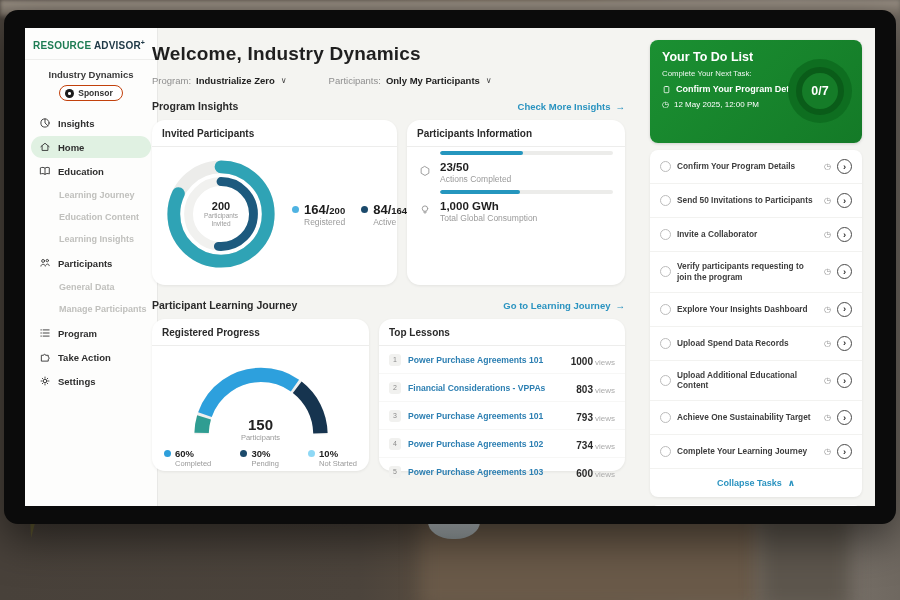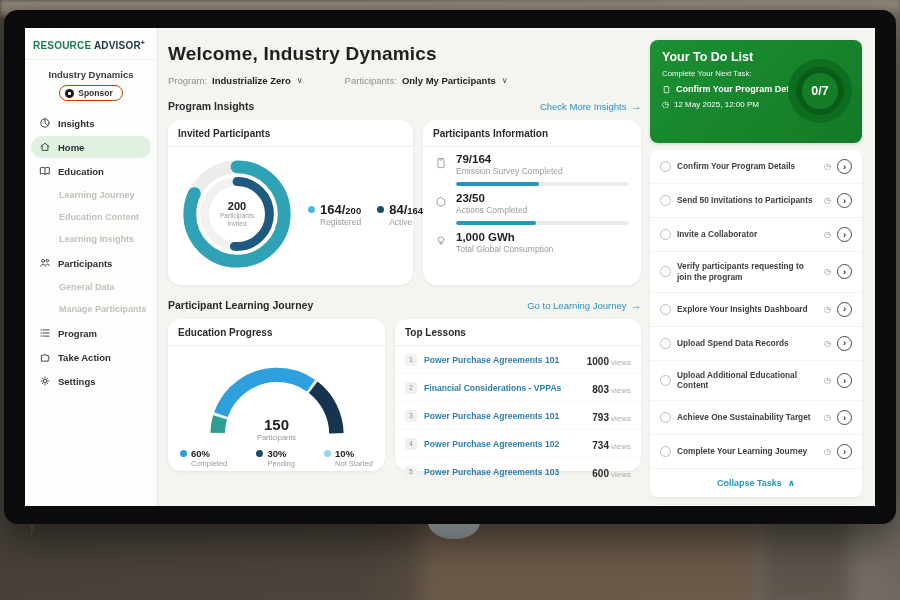--- a/index.html
+++ b/index.html
@@ -27,30 +27,30 @@
            font-size:8.5px; font-weight:bold; color:#333; display:flex; align-items:center; gap:4px; background:#fff; }
   .bdot { width:9px; height:9px; border-radius:50%; background:radial-gradient(circle,#fff 0 1.2px,#1c1c1c 1.8px); }
   .nav { margin-top:11px; }
   .nav-item { display:flex; align-items:center; gap:7px; padding:5px 8px; margin:2px 6px; font-size:9.5px;
               font-weight:bold; color:#2e2e2e; border-radius:12px; cursor:pointer; }
   .nav-item.active { background:#e0f1e2; }
   .nav-item svg { width:12px; height:12px; stroke:#3c3c3c; fill:none; stroke-width:1.1; stroke-linecap:round; stroke-linejoin:round; flex-shrink:0; }
   .nav-sub { padding:6px 8px 6px 34px; font-size:9px; color:#c0c0bd; font-weight:bold; cursor:pointer; }
 
   
-  .main { position:absolute; left:143px; top:0; width:473px; height:100%; }
+  .main { position:absolute; left:127px; top:0; width:473px; height:100%; }
   .title { margin-top:15px; font-size:19px; font-weight:bold; color:#1f1f1f; letter-spacing:.2px; }
   .filters { display:flex; gap:42px; margin-top:10px; font-size:9.5px; align-items:center; }
   .fgroup { display:flex; align-items:center; cursor:pointer; }
   .flabel { color:#8f8f8f; }
   .fvalue { font-weight:bold; color:#222; margin-left:5px; }
   .chev { font-size:8px; margin-left:6px; color:#444; }
   .sec-row { display:flex; justify-content:space-between; align-items:center; margin-top:14px; }
   .sec-title { font-size:10.5px; font-weight:bold; color:#2a2a2a; }
-  .sec-link { font-size:9.5px; font-weight:normal; color:#2a93c0; display:flex; gap:5px; align-items:center; cursor:pointer; }
+  .sec-link { font-size:9.5px; font-weight:bold; color:#2a93c0; display:flex; gap:5px; align-items:center; cursor:pointer; }
   .cards-row { display:flex; gap:10px; margin-top:8px; }
   .card { background:#fff; border-radius:13px; box-shadow:0 1px 3px rgba(0,0,0,.07); }
   .card-h { padding:8px 10px 7px; font-size:10px; font-weight:bold; color:#2a2a2a; border-bottom:1px solid #ededec; }
 
   
   .card-invited { width:245px; height:165px; }
   .invited-body { display:flex; align-items:center; padding:6px 8px; }
   .donut-wrap { position:relative; width:122px; height:122px; }
   .donut-center { position:absolute; inset:0; display:flex; flex-direction:column; align-items:center; justify-content:center; text-align:center; }
   .donut-center .v { font-size:11px; font-weight:bold; color:#222; }
@@ -253,32 +253,20 @@
                   <span class="dot" style="background: rgb(27, 74, 107);"></span>
                   <div class="leg-val"><span>84/</span><small>164</small></div>
                   <div class="leg-lab">Active</div>
                 </div>
               </div>
             </div>
           </div>
 
           <div class="card card-info">
             <div class="card-h">Participants Information</div>
-            <div class="info-row">
-              <span class="info-ic">
-                <svg viewBox="0 0 14 14">
-                    <rect x="3.4" y="1.8" width="7.2" height="10.6" rx="1.2"></rect>
-                    <path d="M5.8 3.4h2.4"></path>
-                  </svg>
-              </span>
-              <div>
-                <div class="info-val">79/164</div>
-                <div class="info-lab">Emission Survey Completed</div>
-              </div>
-            </div>
             <div class="bar">
                 <div class="bar-fill" style="width: 48%;"></div>
               </div>
 
             <div class="info-row">
               <span class="info-ic">
                 <svg viewBox="0 0 14 14">
                     <path d="M7 1.8l4.5 2.6v5.2L7 12.2 2.5 9.6V4.4z"></path>
                   </svg>
               </span>
@@ -310,21 +298,21 @@
           <span class="sec-title">Participant Learning Journey</span>
           <span class="sec-link">
             <span>Go to Learning Journey</span>
             <span>→</span>
           </span>
         </div>
 
         <div class="cards-row">
 
           <div class="card card-edu">
-            <div class="card-h">Education Progress</div>
+            <div class="card-h">Registered Progress</div>
             <div class="gauge-wrap">
               <svg width="170" height="92" viewBox="0 0 170 96">
                 <path d="M23 88 A62 62 0 0 1 147 88" fill="none" stroke="#efefee" stroke-width="15"></path>
                 <path class="gauge-seg" d="M23 88 A62 62 0 0 1 147 88" fill="none" stroke-width="15" stroke="#2f9d92" stroke-dasharray="16.47632293701172 389.5264587402344" stroke-dashoffset="-1.5"></path>
                 <path class="gauge-seg" d="M23 88 A62 62 0 0 1 147 88" fill="none" stroke-width="15" stroke="#2da0dd" stroke-dasharray="113.85793762207031 389.5264587402344" stroke-dashoffset="-20.97632293701172"></path>
                 <path class="gauge-seg" d="M23 88 A62 62 0 0 1 147 88" fill="none" stroke-width="15" stroke="#16344f" stroke-dasharray="55.428968811035155 389.5264587402344" stroke-dashoffset="-137.83426055908203"></path>
               </svg>
               <div class="gauge-center">
                 <div class="v">150</div>
                 <div class="l">Participants</div>

